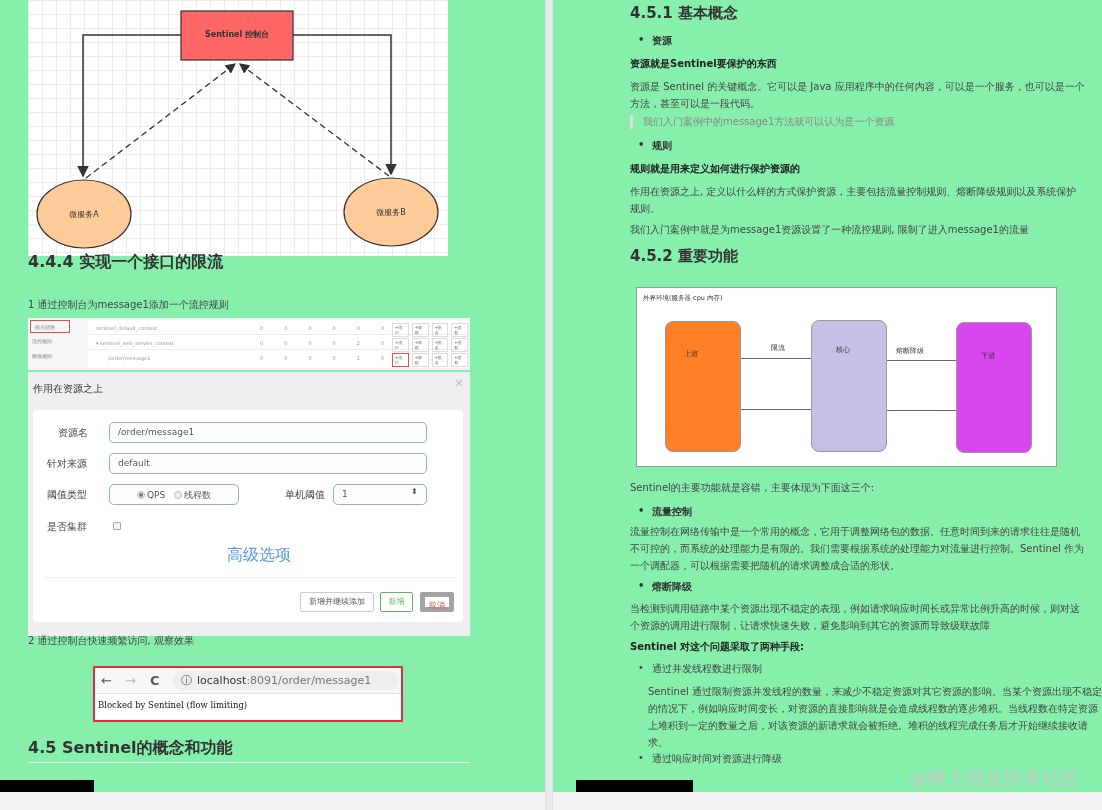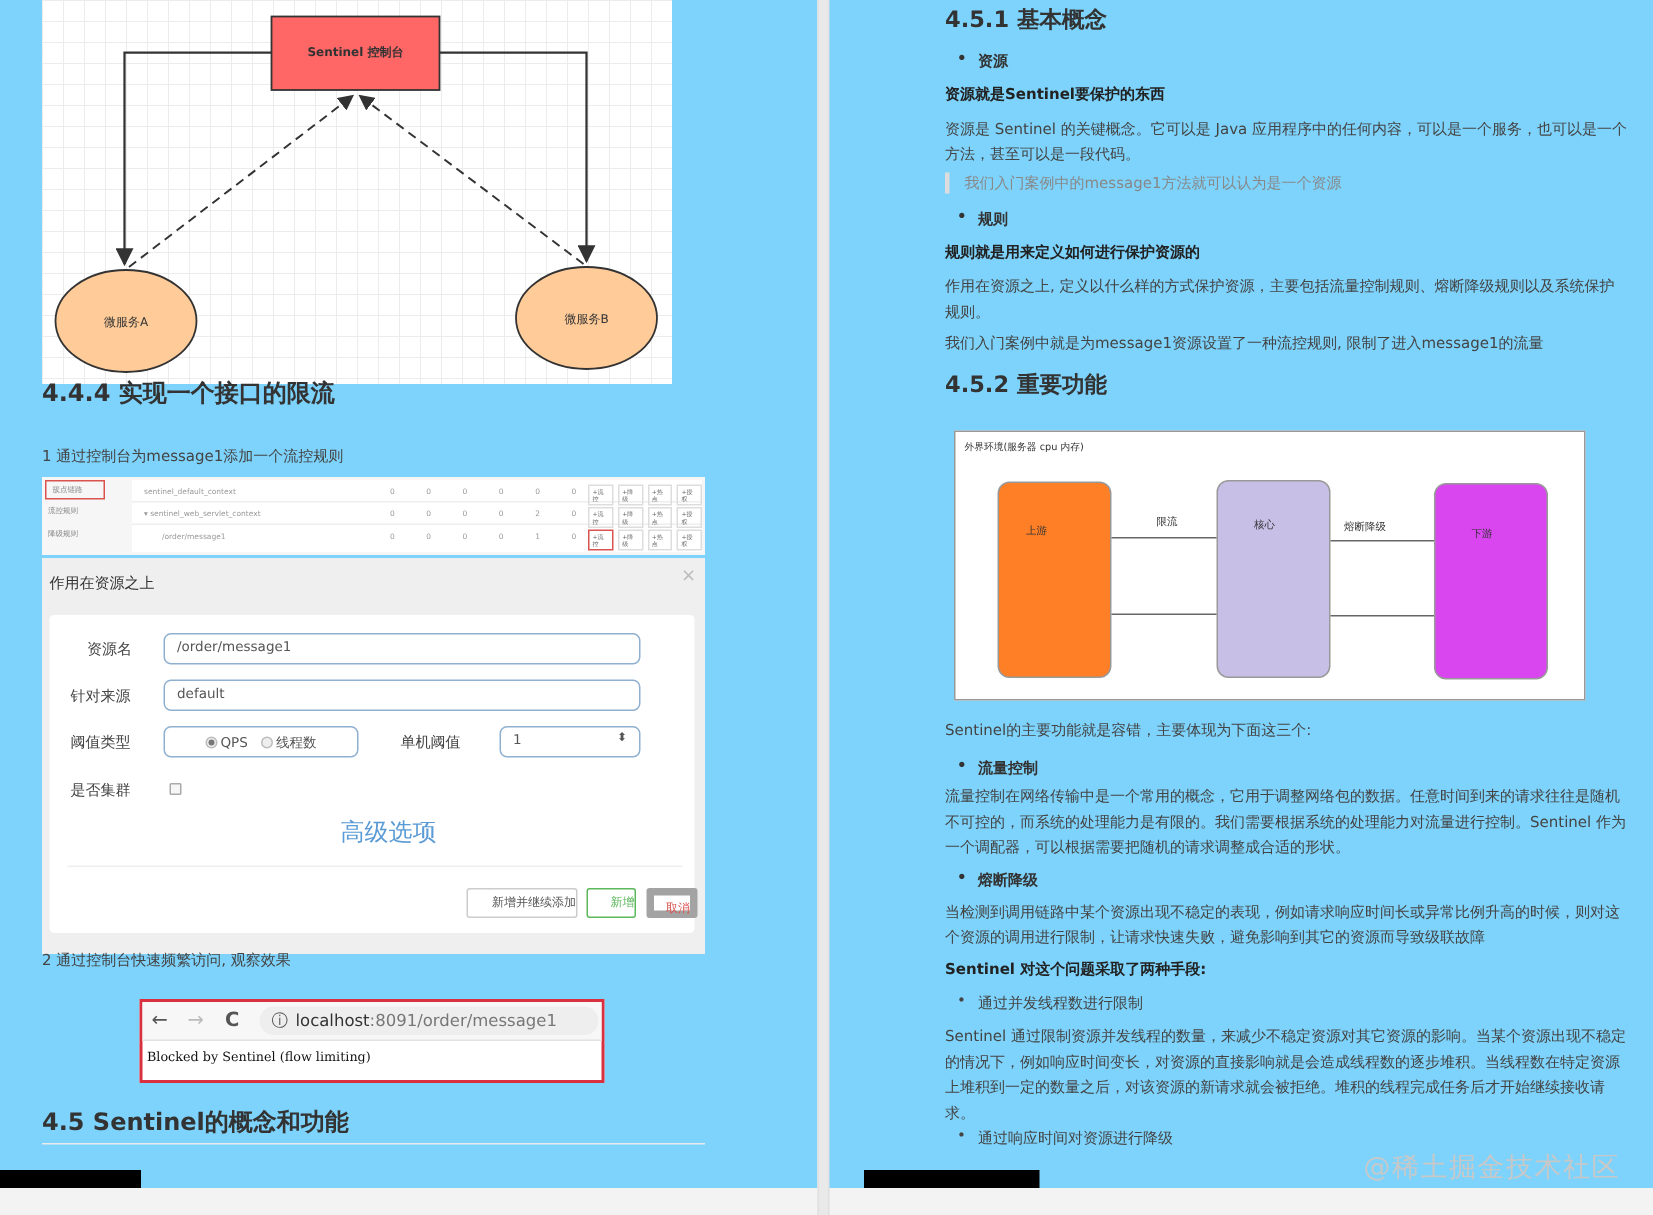--- a/index.html
+++ b/index.html
@@ -1,17 +1,17 @@
 <!DOCTYPE html>
 <html><head>
 <meta charset="utf-8">
 <style>
   * { box-sizing: border-box; margin: 0; padding: 0; }
   html, body { width: 1102px; height: 810px; overflow: hidden; background: #f3f3f3; font-family: "DejaVu Sans", "Liberation Sans", sans-serif; color: #333; }
-  .page { position: absolute; top: 0; height: 792px; background: #7dd3fc; overflow: hidden; }
+  .page { position: absolute; top: 0; height: 792px; background: #86efac; overflow: hidden; }
   #page-left { left: 0; width: 545px; }
   #page-right { left: 553px; width: 549px; }
   .gutter { position: absolute; left: 545px; top: 0; width: 8px; height: 810px; background: #e9e9e9; border-left: 1px solid #e0e0e0; border-right: 1px solid #e0e0e0; }
   .blackbar { position: absolute; bottom: 0; height: 12px; background: #000; }
 
   
   .diag1 { position: absolute; left: 28px; top: 0; width: 420px; height: 256px;
     background-color: #fff;
     background-image: linear-gradient(#ececec 1px, transparent 1px), linear-gradient(90deg, #ececec 1px, transparent 1px);
     background-size: 14px 14px; }
@@ -39,21 +39,21 @@
   .modal .mtitle { position: absolute; left: 5px; top: 10px; font-size: 10px; color: #333; }
   .modal .close { position: absolute; right: 6px; top: 4px; font-size: 12px; color: #bbb; }
   .modal .mbody { position: absolute; left: 5px; top: 38px; width: 430px; height: 212px; background: #fff; border-radius: 3px; }
   .flabel { position: absolute; font-size: 10px; color: #444; }
   .finput { position: absolute; height: 21px; border: 1px solid #8fb0cf; border-radius: 5px; font-size: 9px; color: #555; padding: 4px 8px; background: #fff; }
   .radio { display: inline-block; width: 8px; height: 8px; border-radius: 50%; border: 1px solid #bbb; vertical-align: -1px; margin-right: 2px; background: #eee; }
   .radio.on::after { content: ""; display: block; width: 4px; height: 4px; margin: 1px; border-radius: 50%; background: #777; }
   .chk { position: absolute; width: 8px; height: 8px; border: 1px solid #aaa; border-radius: 1px; background: #f6f6f6; }
   .adv { position: absolute; font-size: 16px; color: #5b9bd5; }
   .mdivider { position: absolute; left: 12px; width: 410px; height: 1px; background: #eee; }
-  .mbtn { position: absolute; height: 20px; font-size: 8px; line-height: 18px; text-align: right; border-radius: 2px; background: #fff; margin-left: 11px; }
+  .mbtn { position: absolute; height: 20px; font-size: 8px; line-height: 18px; text-align: center; border-radius: 2px; background: #fff; }
 
   
   .browser { position: absolute; left: 93px; top: 666px; width: 310px; height: 56px; border: 2px solid #d9313f; background: #fff; }
   .browser .bar { height: 26px; background: #f7f7f7; border-bottom: 1px solid #e2e2e2; position: relative; }
   .browser .nav { position: absolute; top: 5px; font-size: 13px; color: #555; }
   .browser .url { position: absolute; left: 78px; top: 3px; width: 226px; height: 19px; background: #eeeeee; border-radius: 10px; font-size: 11px; padding: 2px 4px 0 8px; color: #333; }
   .browser .url .rest { color: #777; }
   .browser .content { font-family: "DejaVu Serif", "Liberation Serif", serif; font-size: 8.5px; padding: 6px 3px; color: #111; }
 
   .hr { position: absolute; height: 1px; background: #eaeaea; }
@@ -170,21 +170,21 @@
       <div class="finput" style="left:76px;top:12px;width:318px;">/order/message1</div>
 
       <span class="flabel" style="left:14px;top:47px;">针对来源</span>
       <div class="finput" style="left:76px;top:43px;width:318px;">default</div>
 
       <span class="flabel" style="left:14px;top:78px;">阈值类型</span>
       <div class="finput" style="left:76px;top:74px;width:130px;text-align:center;">
         <span class="radio on"></span><span style="margin-right:6px;">QPS</span>
         <span class="radio"></span><span>线程数</span>
       </div>
-      <span class="flabel" style="left:234px;top:78px;">单机阈值</span>
+      <span class="flabel" style="left:252px;top:78px;">单机阈值</span>
       <div class="finput" style="left:300px;top:74px;width:94px;">
         <span>1</span>
         <span style="position:absolute;right:8px;top:2px;font-size:8px;color:#555;">⬍</span>
       </div>
 
       <span class="flabel" style="left:14px;top:110px;">是否集群</span>
       <span class="chk" style="left:80px;top:112px;"></span>
 
       <span class="adv" style="left:194px;top:135px;">高级选项</span>
 
@@ -267,21 +267,21 @@
   <div>不可控的，而系统的处理能力是有限的。我们需要根据系统的处理能力对流量进行控制。Sentinel 作为</div>
   <div>一个调配器，可以根据需要把随机的请求调整成合适的形状。</div>
 </div>
 <div class="bullet" style="left:652px;top:580px;">熔断降级</div>
 <div class="txt" style="left:630px;top:600px;">
   <div>当检测到调用链路中某个资源出现不稳定的表现，例如请求响应时间长或异常比例升高的时候，则对这</div>
   <div>个资源的调用进行限制，让请求快速失败，避免影响到其它的资源而导致级联故障</div>
 </div>
 <div class="txt" style="left:630px;top:638px;"><b>Sentinel 对这个问题采取了两种手段:</b></div>
 <div class="bullet plain" style="left:652px;top:662px;">通过并发线程数进行限制</div>
-<div class="txt" style="left:630px;top:683px;">
+<div class="txt" style="left:648px;top:683px;">
   <div>Sentinel 通过限制资源并发线程的数量，来减少不稳定资源对其它资源的影响。当某个资源出现不稳定</div>
   <div>的情况下，例如响应时间变长，对资源的直接影响就是会造成线程数的逐步堆积。当线程数在特定资源</div>
   <div>上堆积到一定的数量之后，对该资源的新请求就会被拒绝。堆积的线程完成任务后才开始继续接收请</div>
   <div>求。</div>
 </div>
 <div class="bullet plain" style="left:652px;top:752px;">通过响应时间对资源进行降级</div>
 
 <div class="watermark">@稀土掘金技术社区</div>
 
 </body></html>

